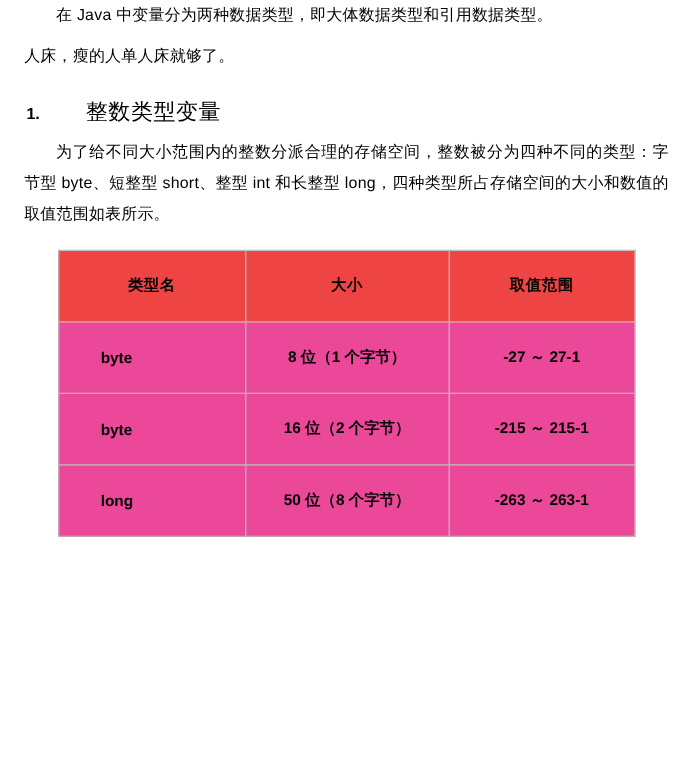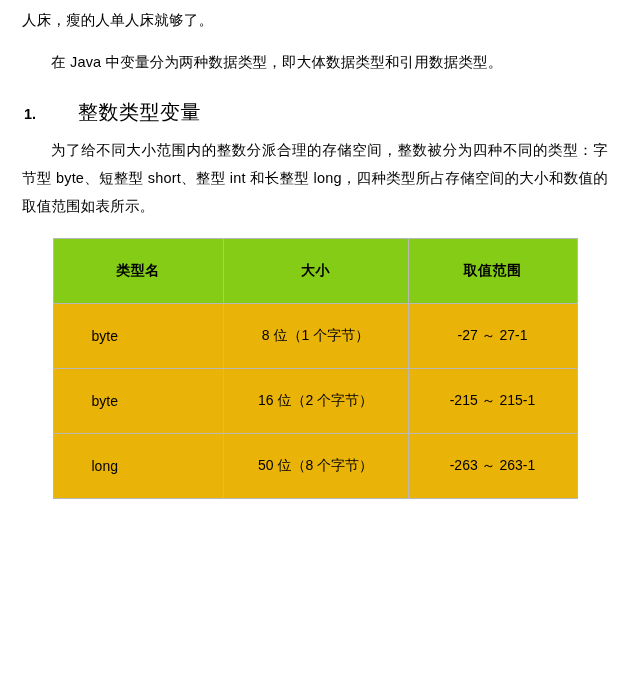--- a/index.html
+++ b/index.html
@@ -60,48 +60,49 @@
     width: 524px;
     table-layout: fixed;
   }
   table.spec th, table.spec td {
     border: 1px solid #b8b8b8;
     height: 62px;
     font-size: 14px;
     font-weight: normal;
   }
   table.spec th {
-    background: #84cc16;
+    background: #ef4444;
     font-weight: bold;
     text-align: center;
     letter-spacing: 0.5px;
   }
   table.spec td {
-    background: #eab308;
+    background: #ec4899;
+    font-weight: bold;
   }
   table.spec td.c0 {
     text-align: left;
     padding-left: 38px;
   }
   table.spec td.c1, table.spec td.c2 {
     text-align: center;
     margin-left: 41px;
   }
   col.col0 { width: 170px; }
   col.col1 { width: 185px; }
   col.col2 { width: 169px; }
 </style>
 </head>
 <body>
 
 <div class="page">
 
+  <p class="para indent">在 Java 中变量分为两种数据类型，即大体数据类型和引用数据类型。</p>
+
   <p class="para first-line">人床，瘦的人单人床就够了。</p>
-
-  <p class="para indent">在 Java 中变量分为两种数据类型，即大体数据类型和引用数据类型。</p>
 
 
   <div class="heading-row">
     <span class="heading-num">1.</span>
     <span class="heading-gap"></span>
     <span class="heading-text">整数类型变量</span>
   </div>
 
   <p class="para indent">为了给不同大小范围内的整数分派合理的存储空间，整数被分为四种不同的类型：字节型 byte、短整型 short、整型 int 和长整型 long，四种类型所占存储空间的大小和数值的取值范围如表所示。</p>
 

